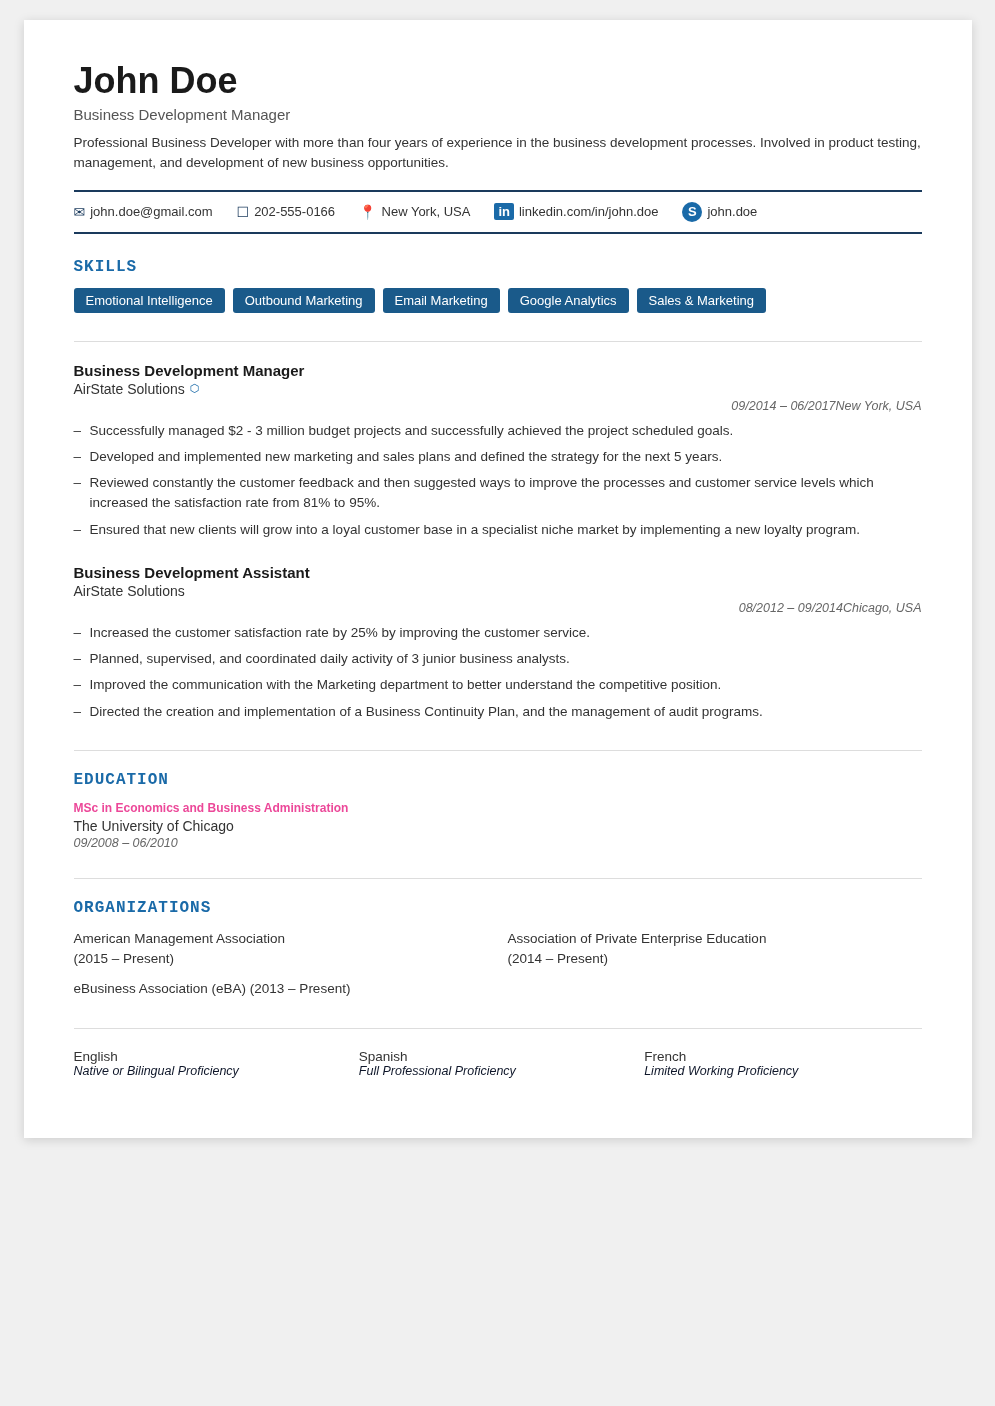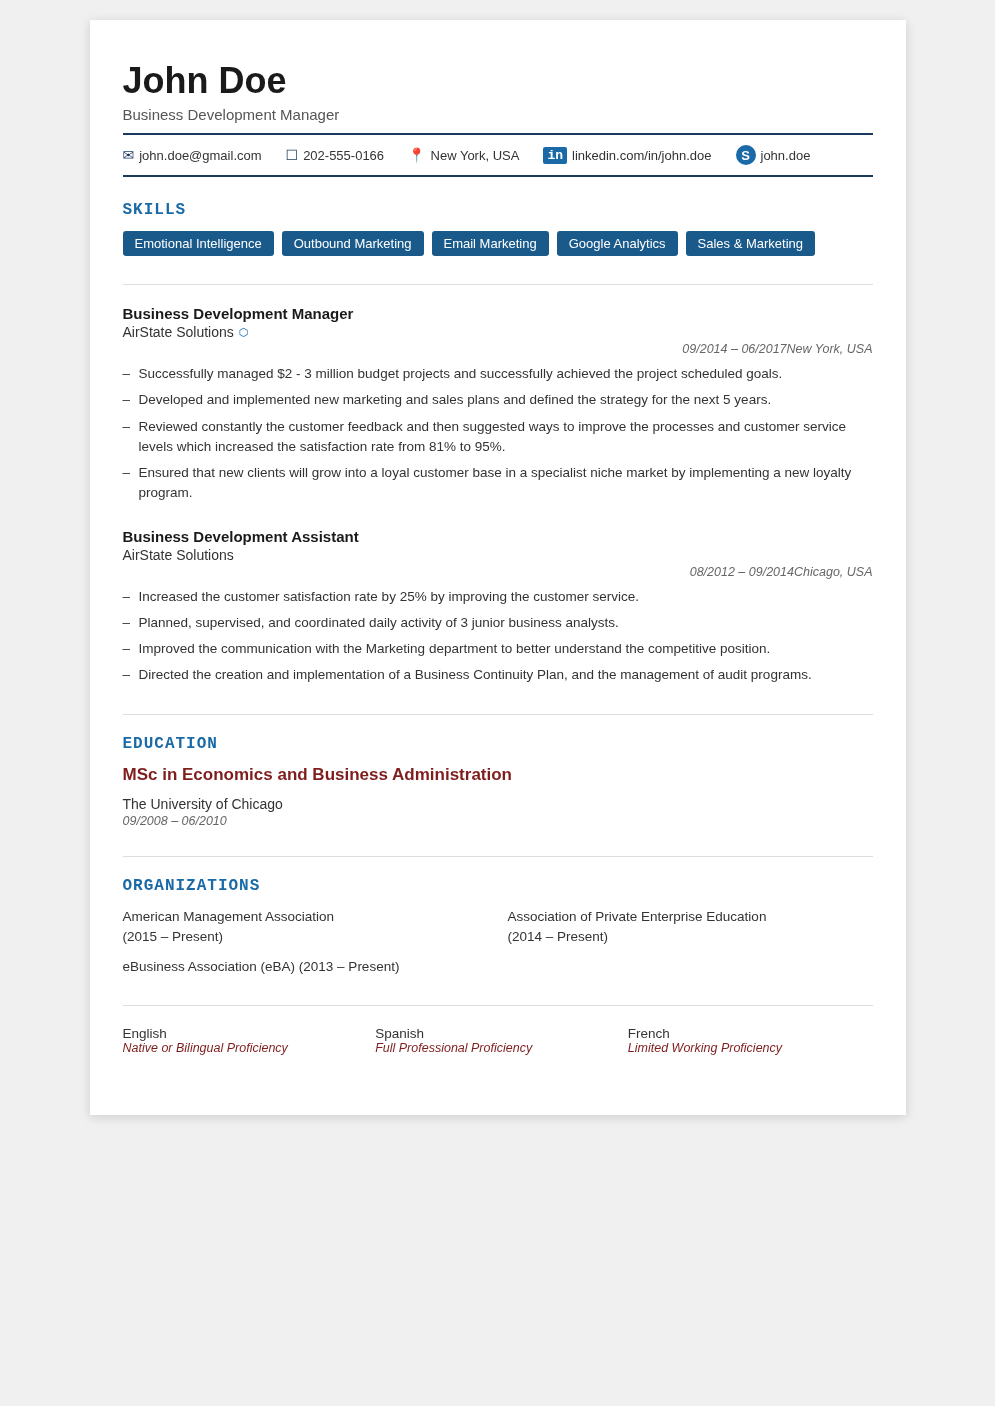--- a/index.html
+++ b/index.html
@@ -5,22 +5,22 @@
     * { box-sizing: border-box; margin: 0; padding: 0; }
     body {
       font-family: Arial, sans-serif;
       background: #f0f0f0;
       display: flex;
       justify-content: center;
       padding: 20px;
     }
     .resume {
       background: #fff;
-      width: 816px;
-      padding: 40px 33px;
+      width: 948px;
+      padding: 40px 50px;
       box-shadow: 0 2px 10px rgba(0,0,0,0.15);
     }
     .header-name {
       font-size: 36px;
       font-weight: bold;
       color: #1a1a1a;
       margin-bottom: 4px;
     }
     .header-title {
       font-size: 15px;
@@ -127,24 +127,24 @@
     .job-bullets li::before {
       content: "–";
       position: absolute;
       left: 0;
       color: #333;
     }
     .education-section {
       margin-bottom: 28px;
     }
     .edu-degree {
-      font-size: 17px;
+      font-size: 12px;
       font-weight: bold;
-      color: #7f1d1d;
-      margin-bottom: 11px;
+      color: #ec4899;
+      margin-bottom: 3px;
     }
     .edu-school {
       font-size: 14px;
       color: #333;
       margin-bottom: 2px;
     }
     .edu-dates {
       font-size: 12.5px;
       color: #666;
       font-style: italic;
@@ -174,54 +174,55 @@
       display: flex;
       flex-direction: column;
     }
     .language-name {
       font-size: 13.5px;
       color: #333;
       font-weight: normal;
     }
     .language-level {
       font-size: 12.5px;
-      color: #7f1d1d;
+      color: #0f172a;
       font-style: italic;
     }
     .divider {
       border: none;
       border-top: 1px solid #ddd;
       margin: 0 0 20px 0;
     }
   </style>
 </head>
 <body>
 
 <div class="resume">
 
   <div>
     <div class="header-name">John Doe</div>
     <div class="header-title">Business Development Manager</div>
+    <div class="header-summary">Professional Business Developer with more than four years of experience in the business development processes. Involved in product testing, management, and development of new business opportunities.</div>
   </div>
 
   <div class="contact-bar">
     <div class="contact-item">
       <span class="contact-icon">✉</span>
       <span>john.doe@gmail.com</span>
     </div>
     <div class="contact-item">
       <span class="contact-icon">☐</span>
       <span>202-555-0166</span>
     </div>
     <div class="contact-item">
       <span class="contact-icon">📍</span>
       <span>New York, USA</span>
     </div>
     <div class="contact-item">
-      <span class="contact-icon" style="font-weight:bold;font-size:13px;background:#1a6aa8;color:#fff;padding:1px 4px;border-radius:2px;font-family:Liberation Mono, monospace;">in</span>
+      <span class="contact-icon" style="font-weight:bold;font-size:13px;background:#1a6aa8;color:#fff;padding:1px 4px;border-radius:2px;">in</span>
       <span>linkedin.com/in/john.doe</span>
     </div>
     <div class="contact-item">
       <span class="contact-icon" style="font-weight:bold;font-size:13px;background:#1a6aa8;color:#fff;padding:1px 5px;border-radius:50%;width:20px;height:20px;display:inline-flex;align-items:center;justify-content:center;">S</span>
       <span>john.doe</span>
     </div>
   </div>
 
   <div class="skills-section">
     <div class="section-title">SKILLS</div>

